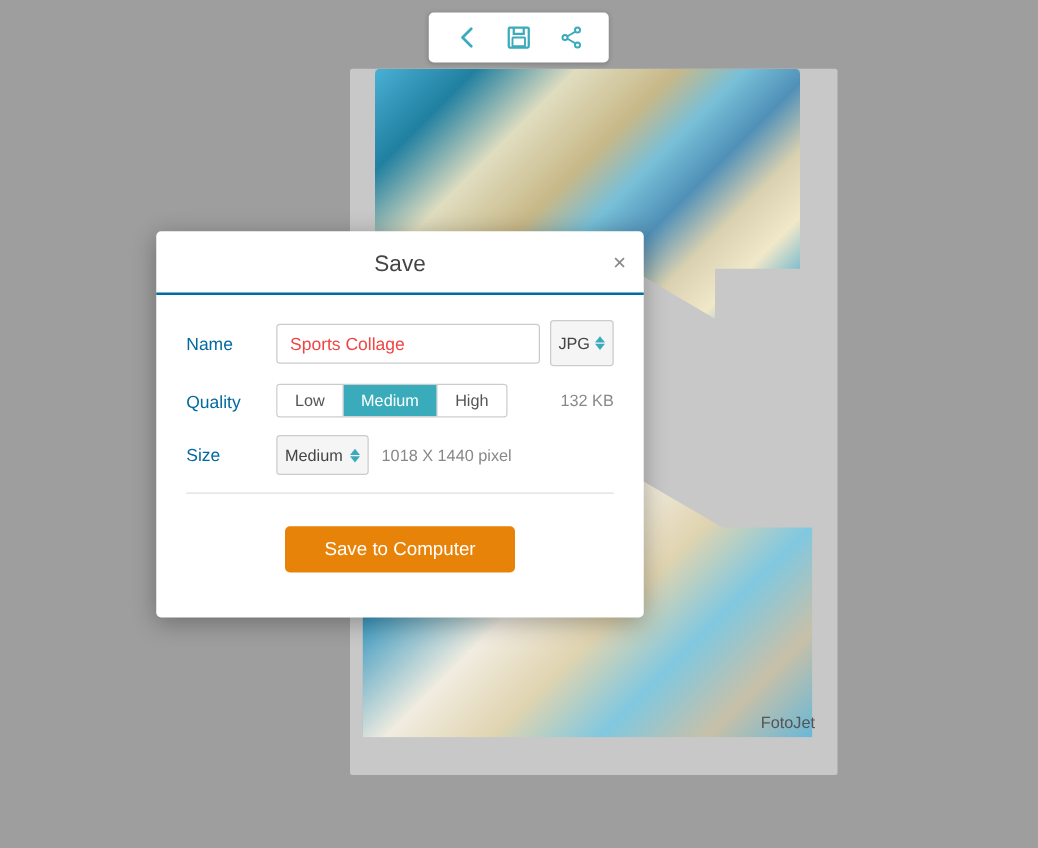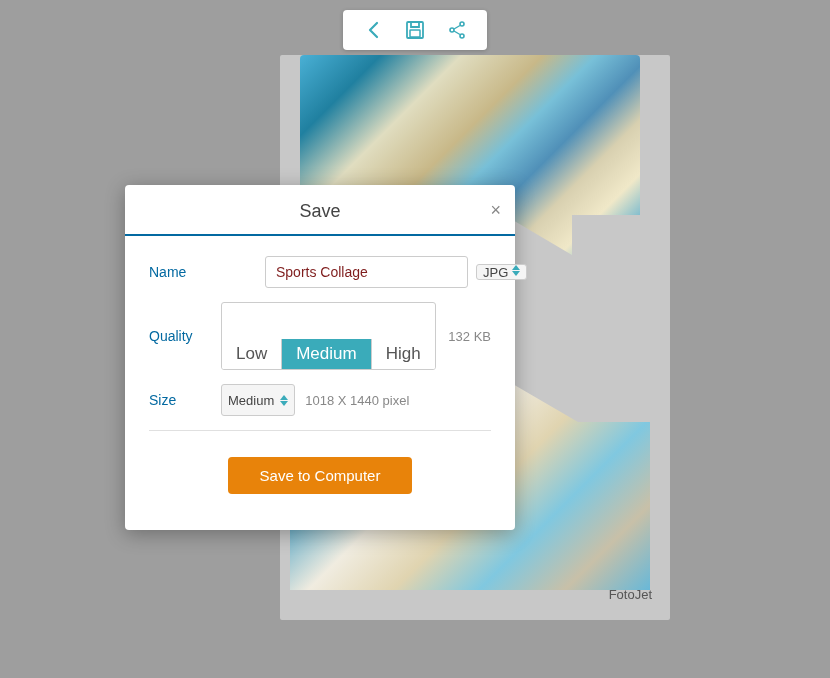--- a/index.html
+++ b/index.html
@@ -92,21 +92,21 @@
     .puzzle-bottom-inner {
       width: 100%;
       height: 100%;
       background: linear-gradient(135deg, #5ac8e8 0%, #3aaac8 40%, #f0f0e8 60%, #e8d8b8 80%, #78c8e8 100%);
       clip-path: polygon(0 20%, 20% 20%, 20% 0%, 40% 20%, 60% 20%, 60% 0%, 80% 20%, 100% 20%, 100% 100%, 0 100%);
       box-shadow: 4px 8px 20px rgba(0,0,0,0.3);
     }
 
     .fotojet-label {
       position: absolute;
-      bottom: 18px;
+      bottom: 35px;
       right: 18px;
       color: #555;
       font-size: 13px;
     }
 
     
     .save-dialog {
       background: white;
       border-radius: 4px;
       width: 390px;
@@ -160,34 +160,33 @@
       flex-shrink: 0;
     }
 
     
     .name-input {
       flex: 1;
       border: 1px solid #ccc;
       border-radius: 3px;
       padding: 6px 10px;
       font-size: 14px;
-      color: #7f1d1d;
+      color: #ef4444;
       outline: none;
       height: 32px;
-      margin-left: 44px;
     }
 
     
     .format-select-wrapper {
       display: flex;
-      align-items: flex-start;
+      align-items: center;
       margin-left: 8px;
       border: 1px solid #ccc;
       border-radius: 3px;
-      height: 16px;
+      height: 37px;
       background: #f5f5f5;
       padding: 0 6px;
       gap: 4px;
     }
 
     .format-label-text {
       font-size: 13px;
       color: #444;
     }
 
@@ -216,27 +215,26 @@
     .quality-group {
       display: flex;
       gap: 0;
       border: 1px solid #ccc;
       border-radius: 3px;
       overflow: hidden;
     }
 
     .quality-btn {
       padding: 5px 14px;
-      font-size: 17px;
+      font-size: 13px;
       cursor: pointer;
       background: white;
       border: none;
       color: #555;
       border-right: 1px solid #ccc;
-      margin-top: 36px;
     }
 
     .quality-btn:last-child {
       border-right: none;
     }
 
     .quality-btn.active {
       background: #3aabba;
       color: white;
     }

